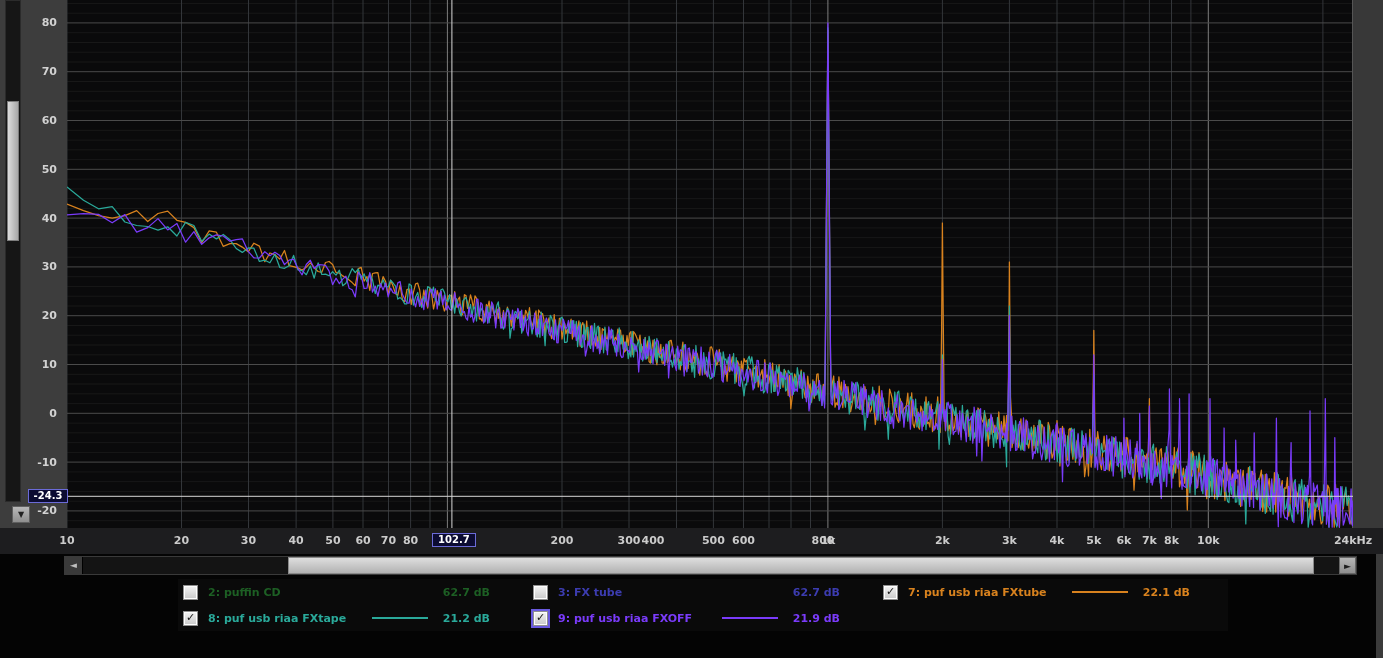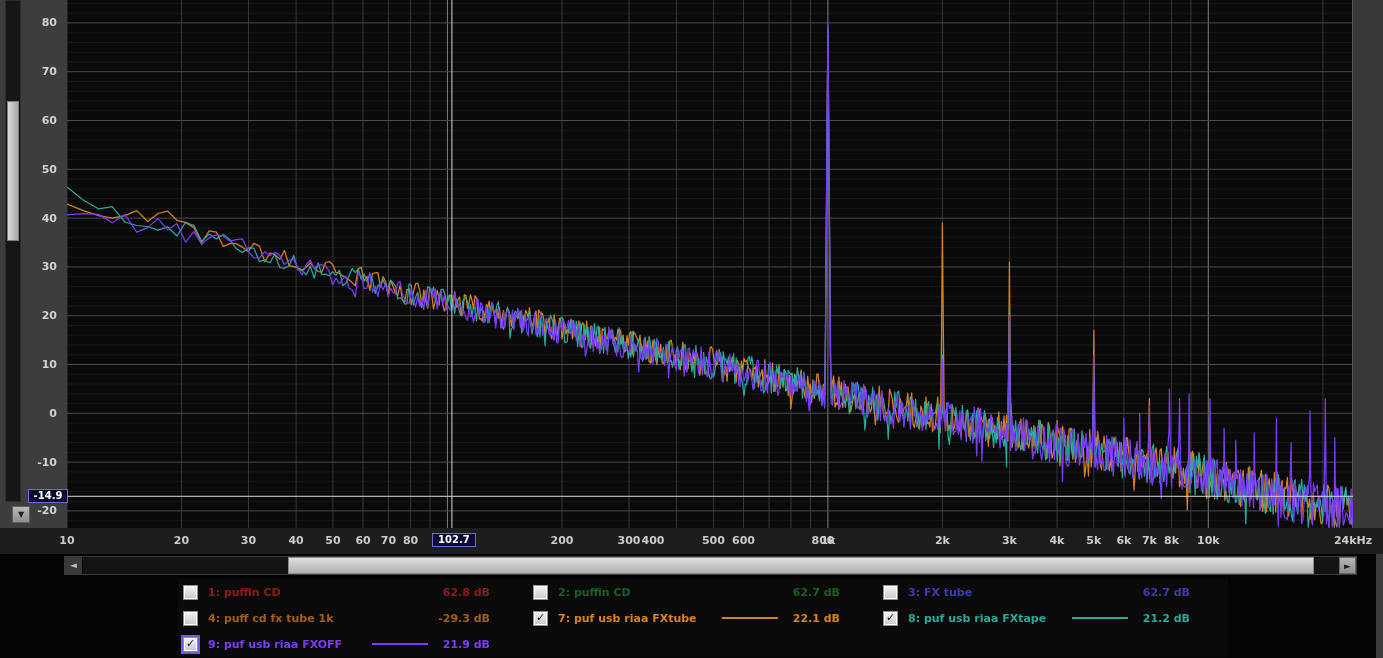--- a/index.html
+++ b/index.html
@@ -179,53 +179,41 @@
       <div class="tick-x" style="left: 1009.42px; text-align: center;">3k</div>
       <div class="tick-x" style="left: 1056.95px;">4k</div>
       <div class="tick-x" style="left: 1093.82px;">5k</div>
       <div class="tick-x" style="left: 1123.95px;">6k</div>
       <div class="tick-x" style="left: 1149.42px;">7k</div>
       <div class="tick-x" style="left: 1171.48px;">8k</div>
       <div class="tick-x" style="left: 1208.35px;">10k</div>
       <div class="tick-x" style="left: 1353px;">24kHz</div>
     </div>
 
-  <div class="cursor-box" id="level-box" style="left: 28px; top: 489.281px; width: 32px; text-align: center;">-14.9</div>
+  <div class="cursor-box" id="level-box" style="left: 28px; top: 489.281px; width: 32px; text-align: center;">-24.3</div>
   <div class="cursor-box" id="freq-box" style="left: 431.852px; top: 533px; width: 36px; text-align: center;">102.7</div>
 
   <div class="hsb">
     <div class="hsb-btn hsb-left"><span>◄</span></div>
     <div class="hsb-thumb"></div>
     <div class="hsb-btn hsb-right"><span>►</span></div>
   </div>
 
   <div class="legend" id="legend">
       <div class="litem">
         <div class="cb"></div>
-        <div class="llabel" style="color: rgb(140, 29, 29);">1: puffin CD</div>
-        <div class="lswatch"></div>
-        <div class="lvalue" style="color: rgb(140, 29, 29);">62.8 dB</div>
-      </div>
-      <div class="litem">
-        <div class="cb"></div>
         <div class="llabel" style="color: rgb(29, 95, 36);">2: puffin CD</div>
         <div class="lswatch"></div>
         <div class="lvalue" style="color: rgb(29, 95, 36);">62.7 dB</div>
       </div>
       <div class="litem">
         <div class="cb"></div>
         <div class="llabel" style="color: rgb(60, 60, 176);">3: FX tube</div>
         <div class="lswatch"></div>
         <div class="lvalue" style="color: rgb(60, 60, 176);">62.7 dB</div>
-      </div>
-      <div class="litem">
-        <div class="cb"></div>
-        <div class="llabel" style="color: rgb(165, 95, 20);">4: puff cd fx tube 1k</div>
-        <div class="lswatch"></div>
-        <div class="lvalue" style="color: rgb(165, 95, 20);">-29.3 dB</div>
       </div>
       <div class="litem">
         <div class="cb"><span>✓</span></div>
         <div class="llabel" style="color: rgb(216, 130, 30);">7: puf usb riaa FXtube</div>
         <div class="lswatch">
           <span style="background: rgb(216, 130, 30);"></span>
         </div>
         <div class="lvalue" style="color: rgb(216, 130, 30);">22.1 dB</div>
       </div>
       <div class="litem">

